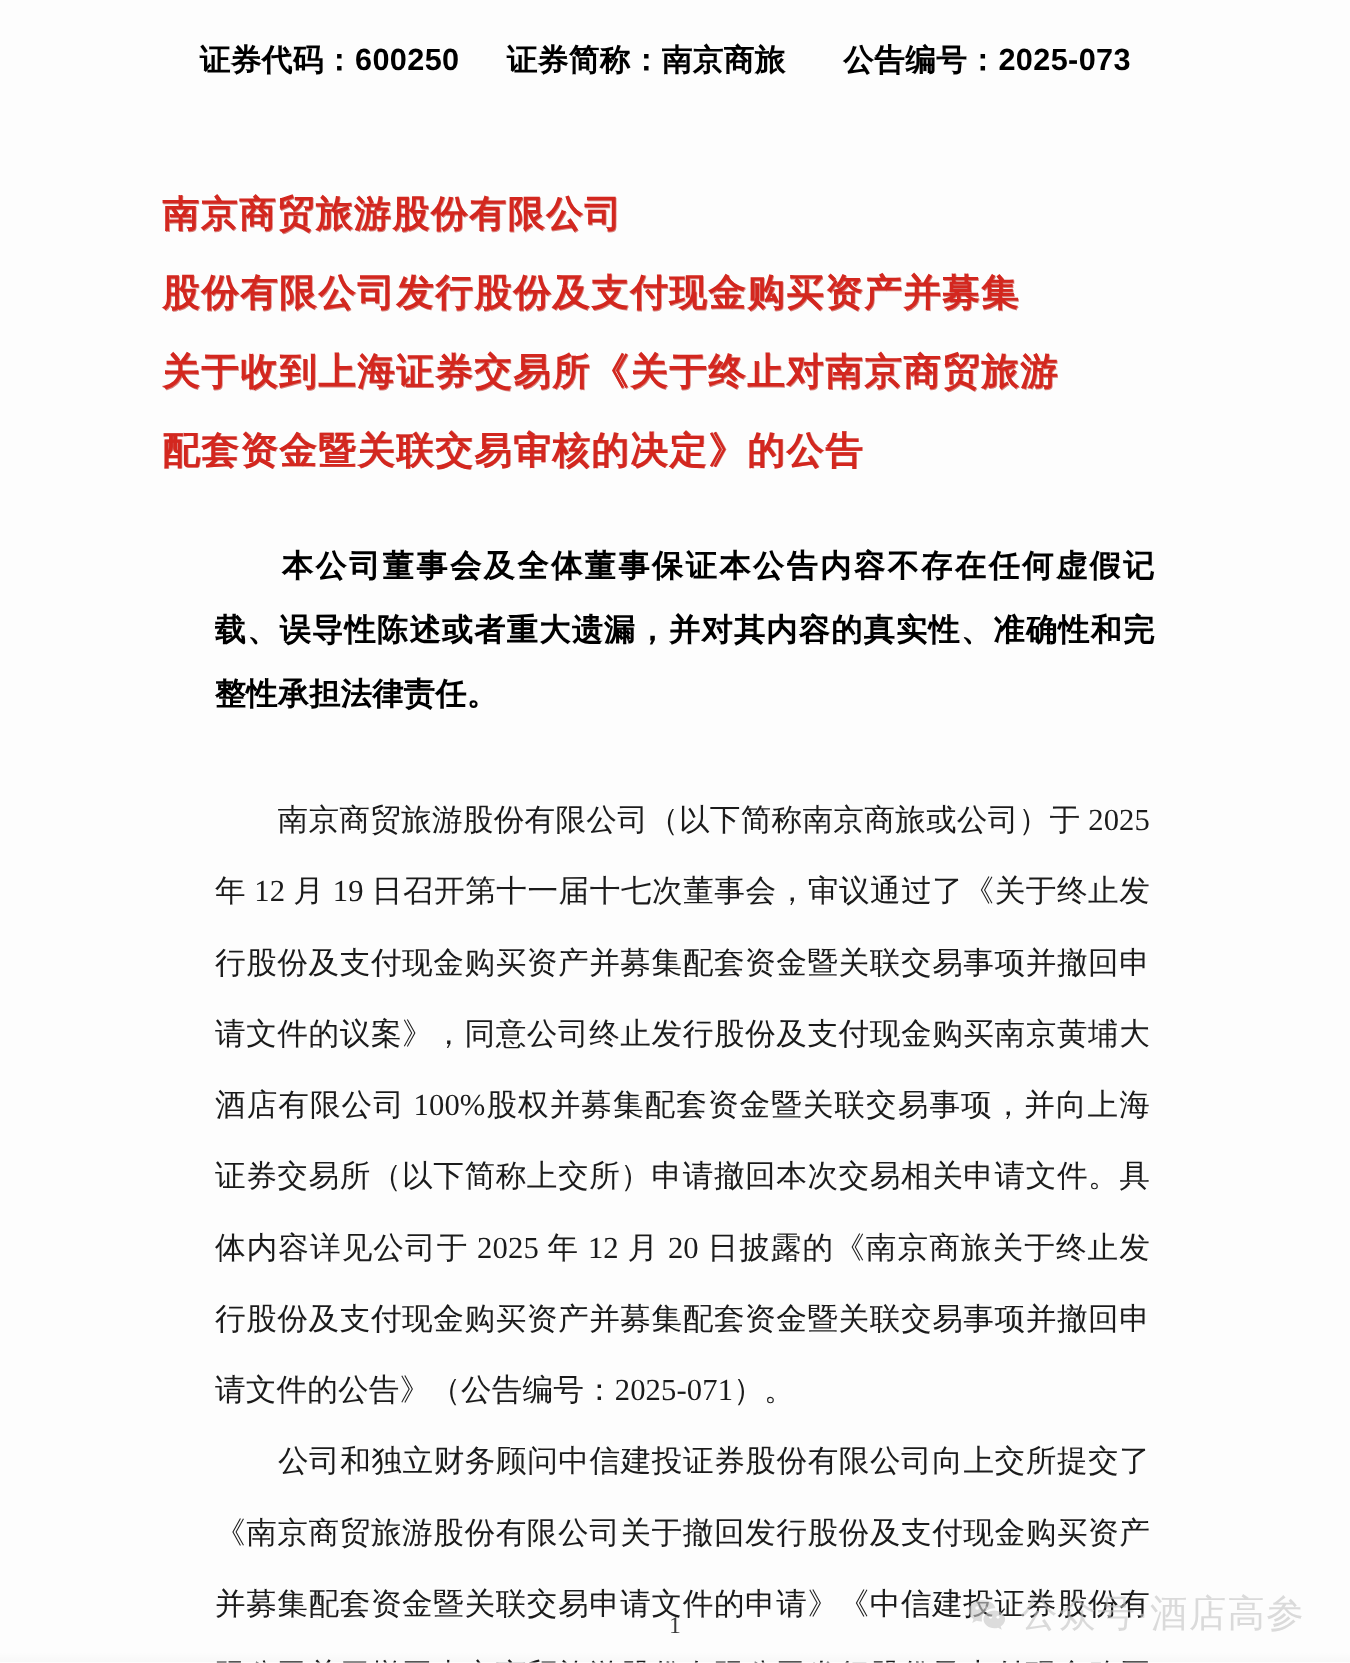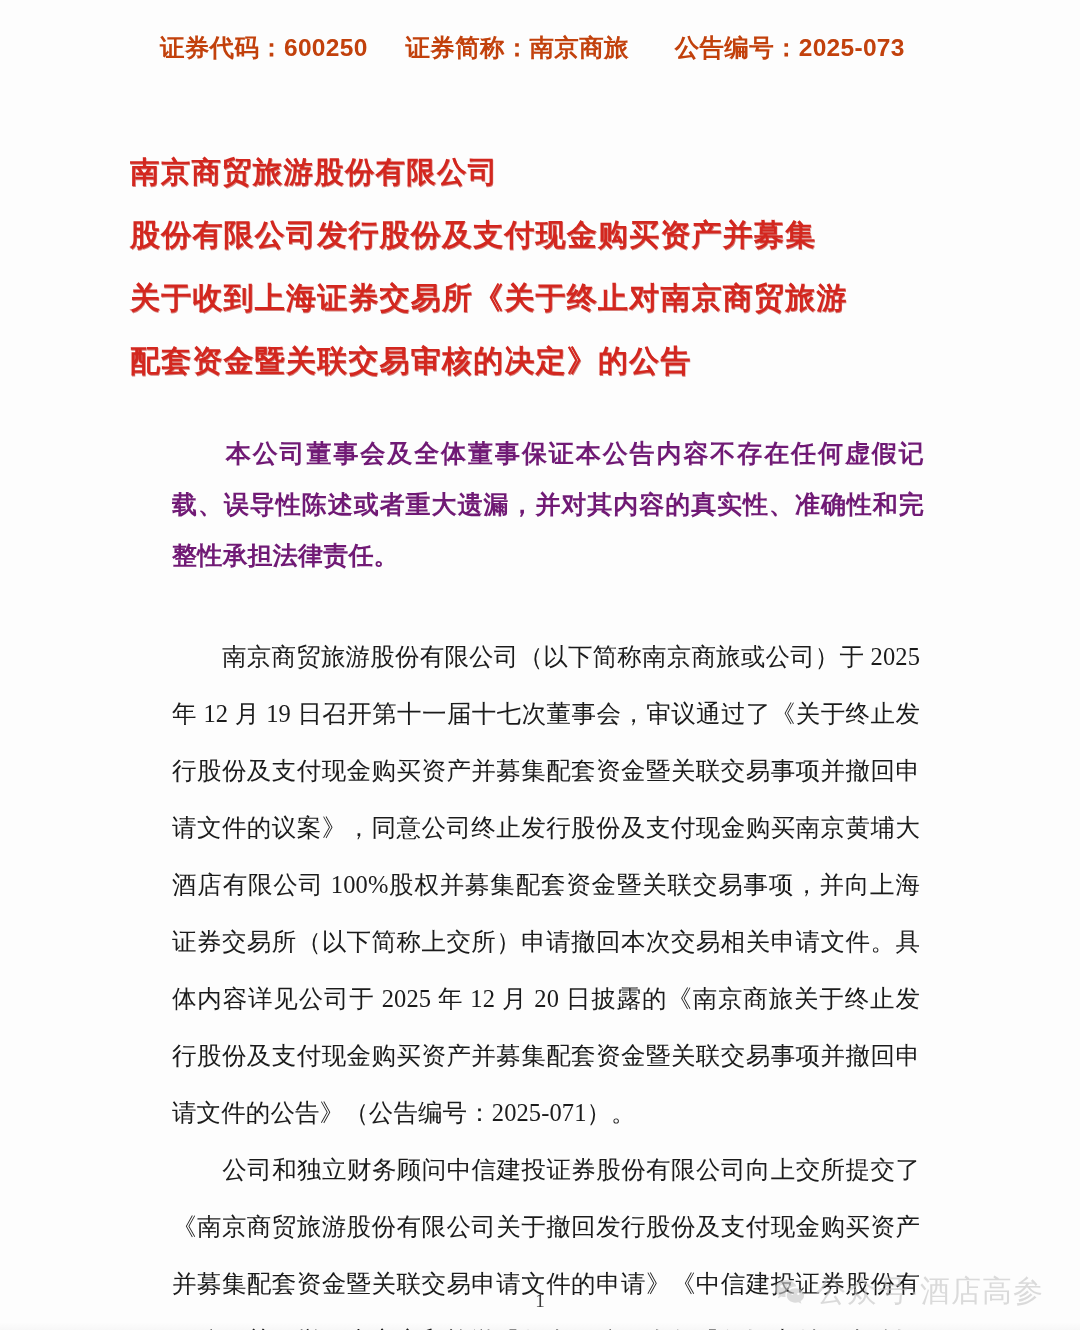--- a/index.html
+++ b/index.html
@@ -30,21 +30,21 @@
     position: absolute;
     top: 31px;
     left: 160px;
     width: 790px;
     display: flex;
     align-items: flex-start;
     font-family: "Liberation Sans", "DejaVu Sans", sans-serif;
     font-weight: 700;
     font-size: 24.5px;
     letter-spacing: 0.3px;
-    color: #c2410c;
+    color: #000000;
     white-space: nowrap;
   }
   .doc-header .hdr-item { display: inline-block; }
   .doc-header .hdr-gap-1 { width: 38px; display: inline-block; }
   .doc-header .hdr-gap-2 { width: 46px; display: inline-block; }
 
   
   .title-block {
     position: absolute;
     top: 140px;
@@ -70,21 +70,21 @@
     top: 428px;
     left: 172px;
     width: 752px;
     font-family: "Liberation Serif", "DejaVu Serif", serif;
     font-weight: 700;
     font-size: 25px;
     line-height: 51px;
     letter-spacing: 0.2px;
     text-align: justify;
     text-justify: inter-ideograph;
-    color: #701a75;
+    color: #000000;
   }
   .disclaimer .indent { display: inline-block; width: 52px; }
 
   
   .body-block {
     position: absolute;
     top: 628px;
     left: 172px;
     width: 752px;
   }

